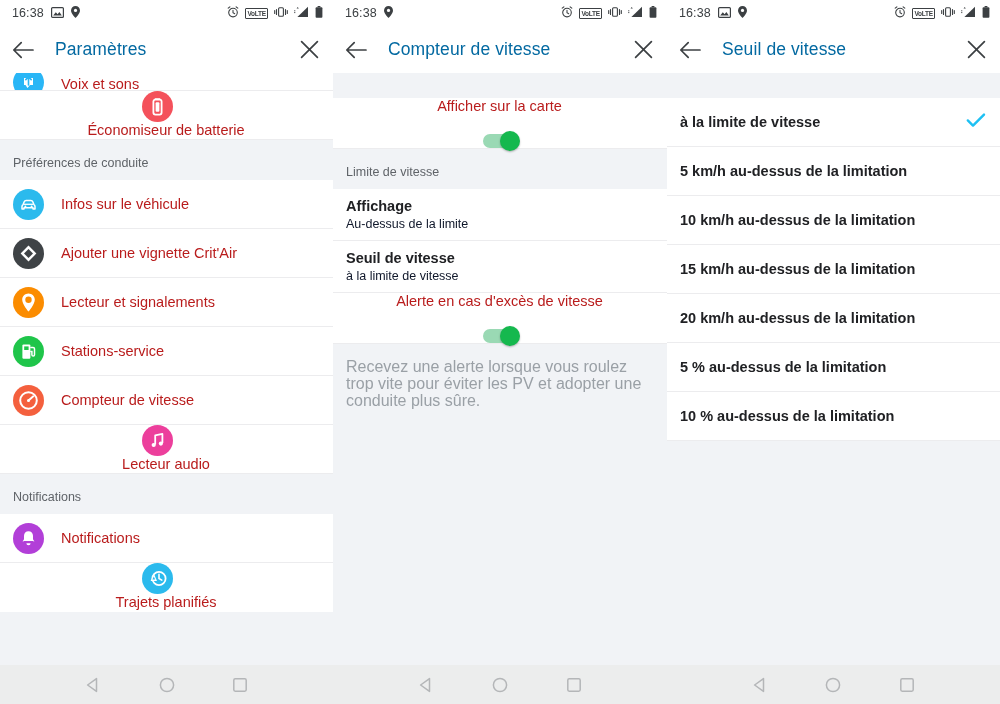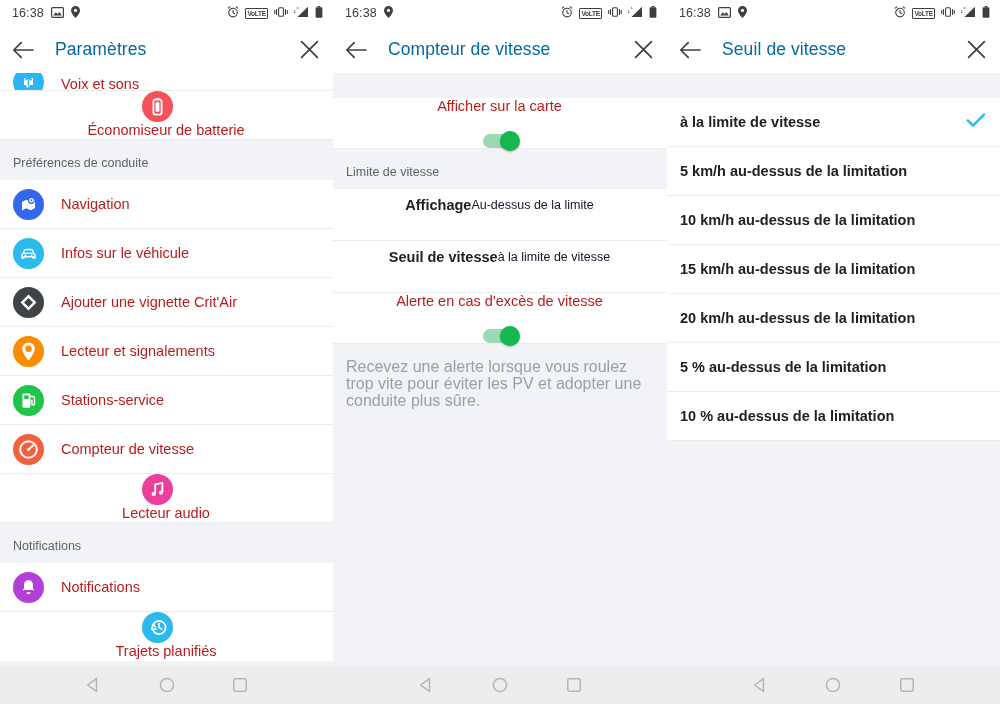--- a/index.html
+++ b/index.html
@@ -78,21 +78,21 @@
   .row-label { font-size: 14.5px; color: #b91c1c; font-weight: normal; }
   .row-ico { width: 31px; height: 31px; flex: 0 0 auto; margin-right: 17px; }
 
   .row.clipped { min-height: 0; height: 18px; align-items: flex-end; overflow: hidden; }
   .row.clipped .row-ico { margin-bottom: -8px; }
   .row.clipped .row-label { margin-bottom: -2px; }
 
   .row.partial { border-bottom: none; }
 
   
-  .row.two { min-height: 52px; padding-top: 7px; padding-bottom: 7px; align-items: flex-start; flex-direction: row; justify-content: center; }
+  .row.two { min-height: 52px; padding-top: 7px; padding-bottom: 7px; align-items: flex-start; flex-direction: column; justify-content: center; }
   .row.two .t { font-size: 14.5px; color: #202124; font-weight: bold; line-height: 18px; }
   .row.two .s { font-size: 12.5px; color: #0f172a; line-height: 17px; margin-top: 1px; }
 
   
   .row.toggle { justify-content: space-between; min-height: 51px; text-align: center; }
   .switch { width: 34px; height: 14px; border-radius: 7px; background: #9ad9b4; position: relative; flex: 0 0 auto; }
   .switch .knob { position: absolute; right: -3px; top: -3px; width: 20px; height: 20px; border-radius: 50%; background: #15b84e; box-shadow: 0 1px 2px rgba(0,0,0,.28); }
 
   
   .opt { display: flex; align-items: center; min-height: 49px; padding: 0 14px 0 13px; background: #fff; border-bottom: 1px solid #ececee; }
@@ -204,32 +204,20 @@
                 <rect x="13.6" y="11.2" width="3.8" height="9.6" rx="1" fill="#fff"></rect>
               </svg>
           </span>
           <span class="row-label">Économiseur de batterie</span>
         </div>
       </div>
 
       <div class="section-head">Préférences de conduite</div>
       <div class="card">
 
-        <div class="row">
-          <span class="row-ico">
-            <svg width="31" height="31" viewBox="0 0 31 31">
-                <circle cx="15.5" cy="15.5" r="15.5" fill="#3367ec"></circle>
-                <path d="M9 21.5 13 19.3l5 2 4-2.2V10.6l-4 2.2-5-2-4 2.2z" fill="#fff"></path>
-                <circle cx="18.4" cy="11.6" r="3.4" fill="#3367ec"></circle>
-                <circle cx="18.4" cy="11.3" r="2.3" fill="#fff"></circle>
-                <circle cx="18.4" cy="11.3" r="1" fill="#3367ec"></circle>
-              </svg>
-          </span>
-          <span class="row-label">Navigation</span>
-        </div>
 
         <div class="row">
           <span class="row-ico">
             <svg width="31" height="31" viewBox="0 0 31 31">
                 <circle cx="15.5" cy="15.5" r="15.5" fill="#2bbaed"></circle>
                 <path d="M9 17.6c0-1 .5-1.8 1.2-2.3l1-2.6c.3-.8 1-1.3 1.9-1.3h4.8c.9 0 1.6.5 1.9 1.3l1 2.6c.7.5 1.2 1.3 1.2 2.3v2.3h-2v-1.1h-9v1.1h-2z" fill="none" stroke="#fff" stroke-width="1.5" stroke-linejoin="round"></path>
                 <path d="M10.6 15.3h9.8" stroke="#fff" stroke-width="1.3"></path>
                 <circle cx="12.4" cy="17.6" r="1" fill="#fff"></circle>
                 <circle cx="18.6" cy="17.6" r="1" fill="#fff"></circle>
               </svg>

